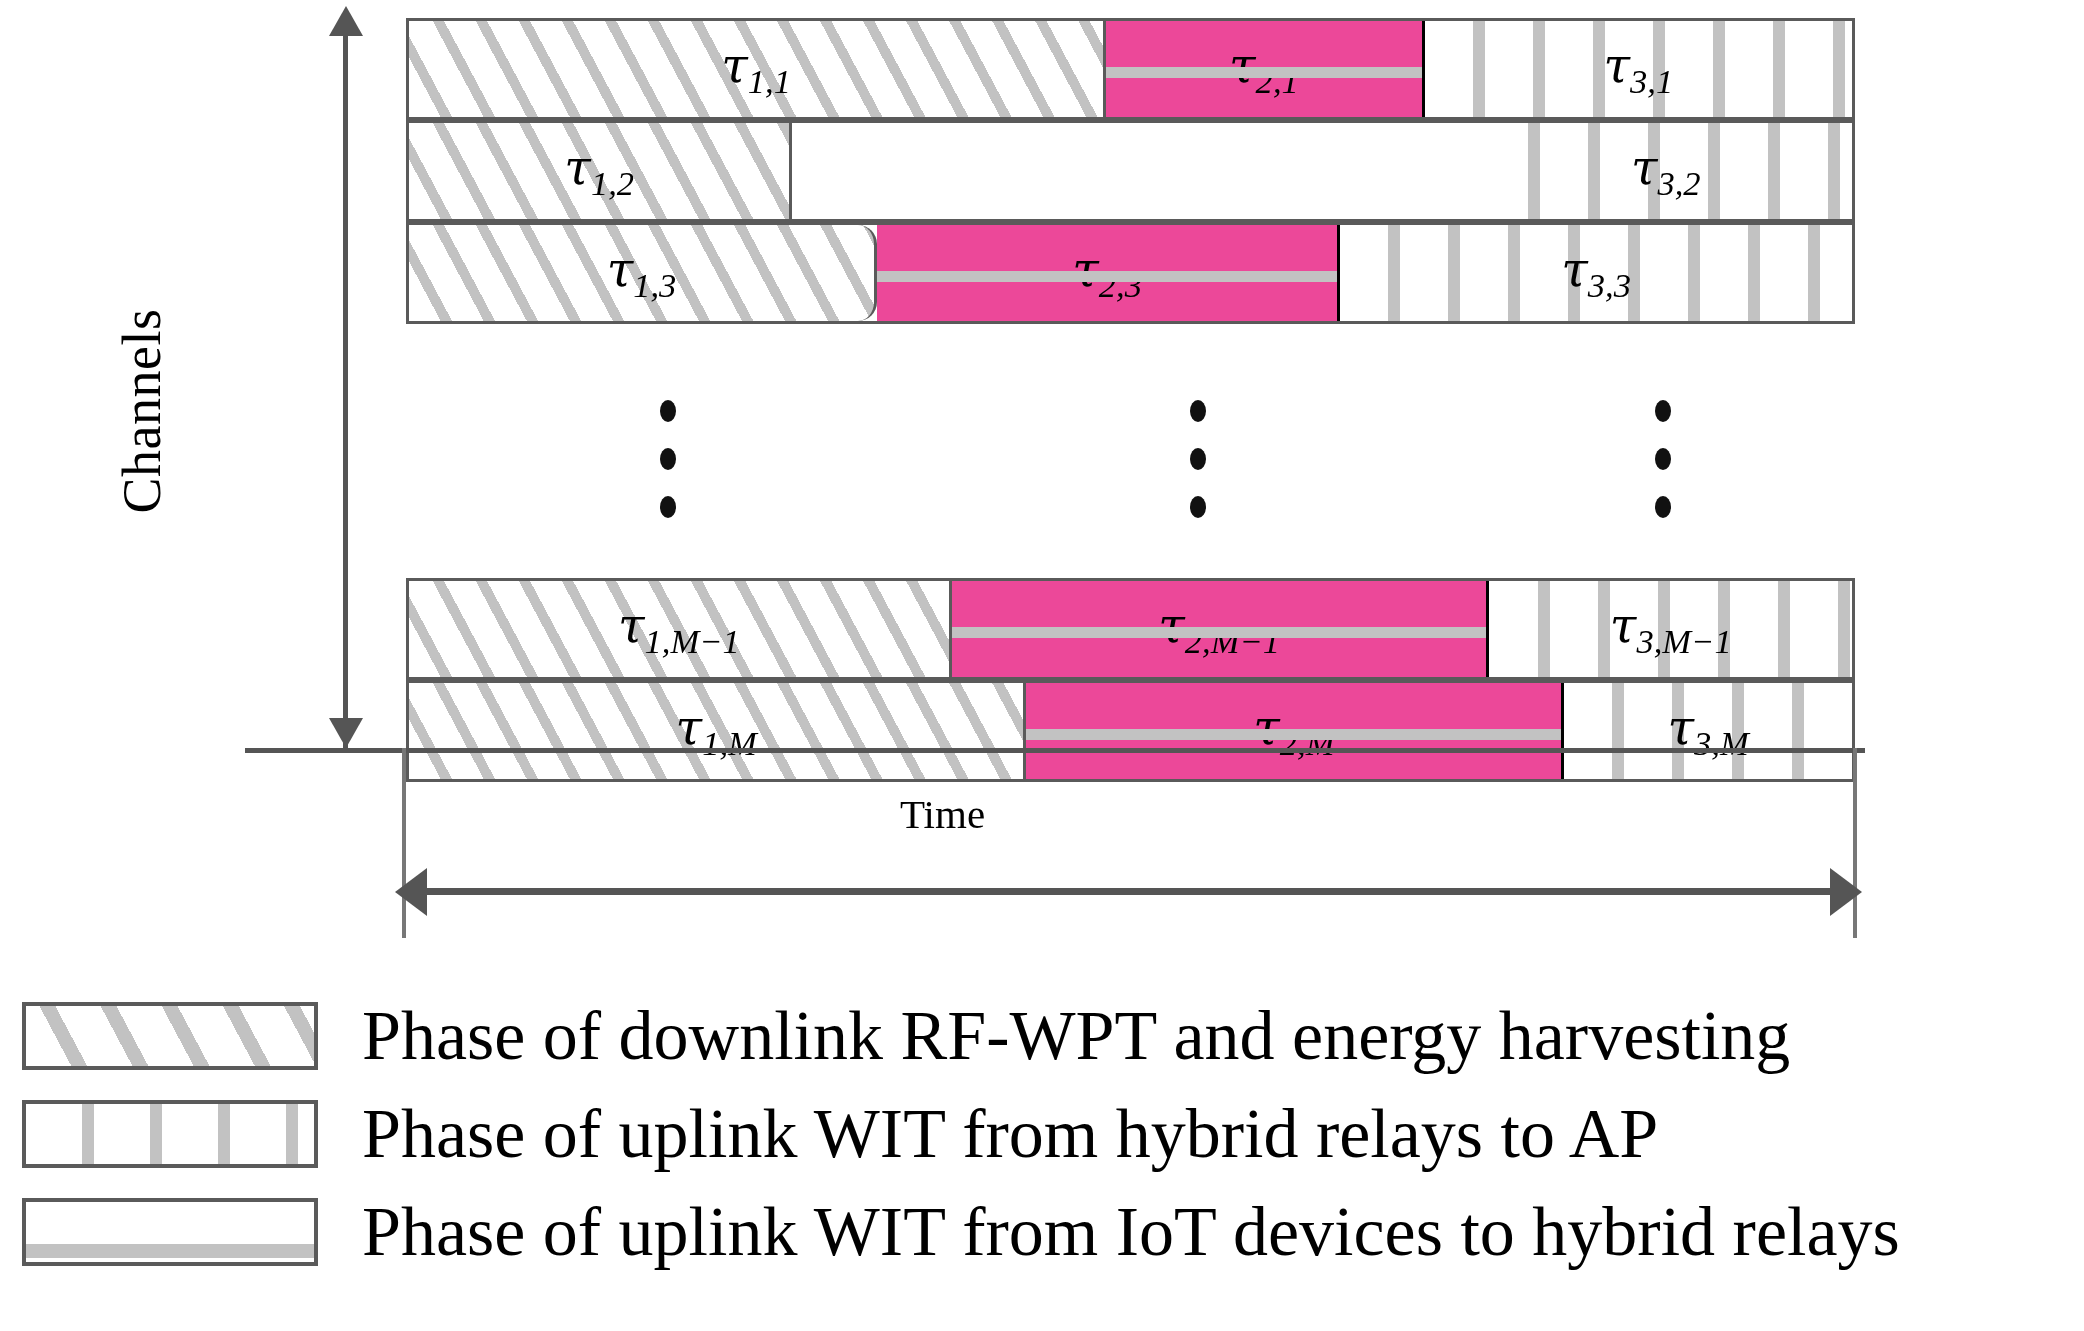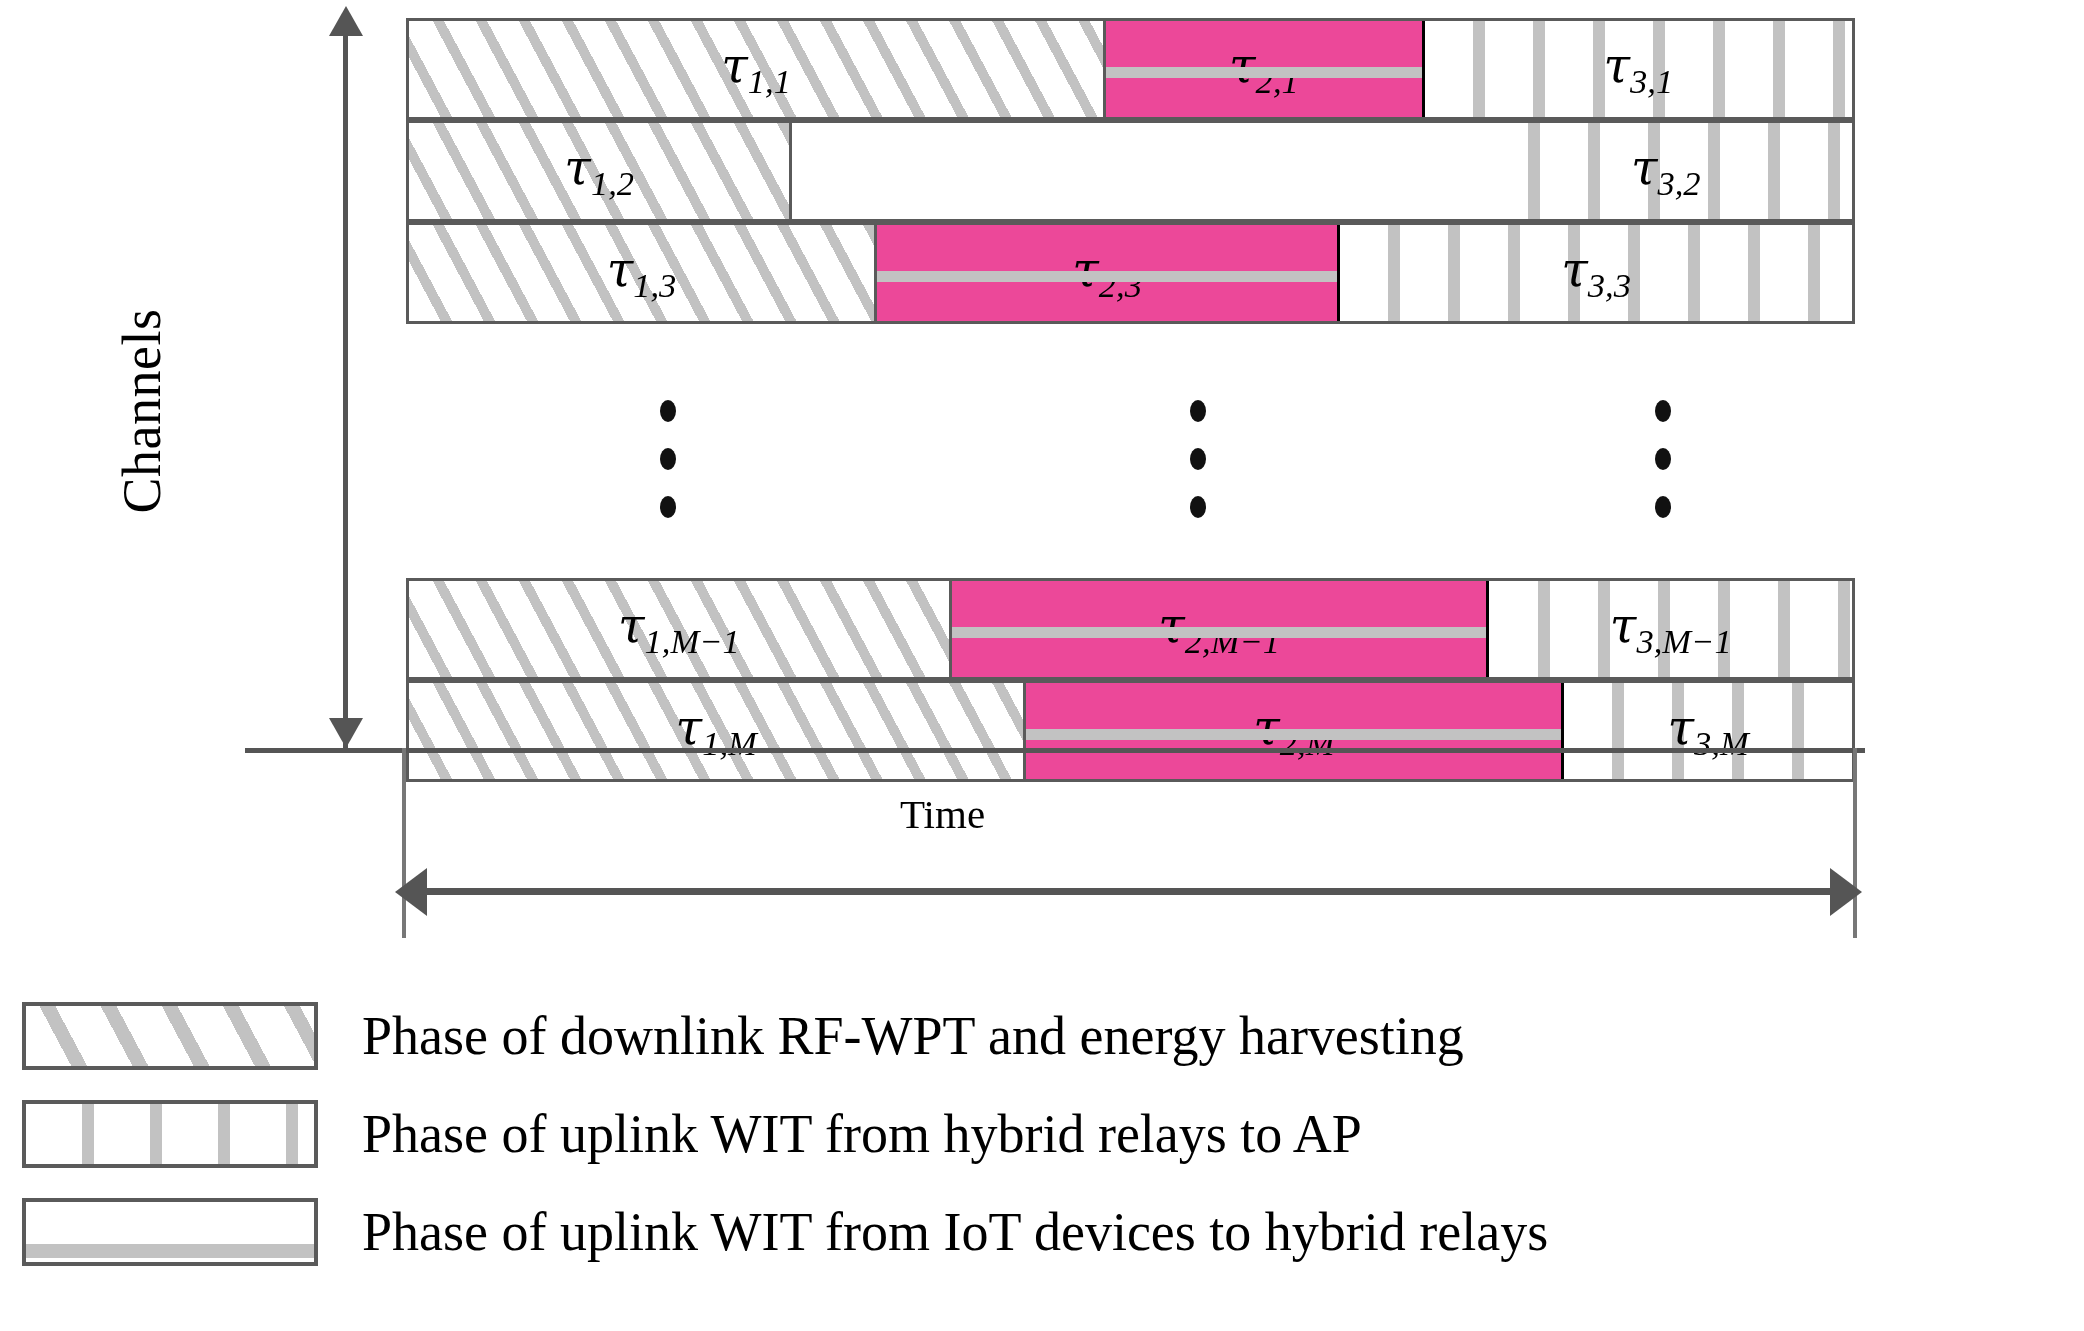--- a/index.html
+++ b/index.html
@@ -87,21 +87,21 @@
   .swatch.s1{background-image:repeating-linear-gradient(
         62deg,
         rgba(0,0,0,0) 0px, rgba(0,0,0,0) 40px,
         #c2c2c2 40px, #c2c2c2 54px);}
   .swatch.s2::after{content:"";position:absolute;left:0;right:0;bottom:4px;
       height:14px;background:#c2c2c2;}
   .swatch.s3{background-image:repeating-linear-gradient(
         90deg,
         rgba(0,0,0,0) 0px, rgba(0,0,0,0) 56px,
         #c2c2c2 56px, #c2c2c2 68px);}
-  .legend-text{font-size:54px;white-space:nowrap;}
+  .legend-text{font-size:70px;white-space:nowrap;}
 </style>
 </head>
 <body>
 
 <div id="chart-area">
 
   <div class="v-axis-arrow-up"></div>
   <div class="v-axis-line"></div>
   <div class="v-axis-arrow-down"></div>
   <div class="channels-label">Channels</div>
@@ -120,21 +120,21 @@
       </div>
       <div class="row" style="top: 120px;">
         <div class="seg p1" style="left: 0%; width: 26.57%;">
           <div class="seg-label">𝜏<sub>1,2</sub></div>
         </div>
         <div class="seg p3" style="left: 74.1891%; width: 25.8109%; border-right: none;">
           <div class="seg-label">𝜏<sub>3,2</sub></div>
         </div>
       </div>
       <div class="row" style="top: 222px;">
-        <div class="seg p1" style="left: 0%; width: 32.4362%;">
+        <div class="seg p1" style="left: 0%; width: 32.4362%; border-radius: 19px;">
           <div class="seg-label">𝜏<sub>1,3</sub></div>
         </div>
         <div class="seg p2" style="left: 32.4362%; width: 32.0911%;">
           <div class="seg-label">𝜏<sub>2,3</sub></div>
         </div>
         <div class="seg p3" style="left: 64.5273%; width: 35.4727%; border-right: none;">
           <div class="seg-label">𝜏<sub>3,3</sub></div>
         </div>
       </div>
       <div class="row" style="top: 578px;">

